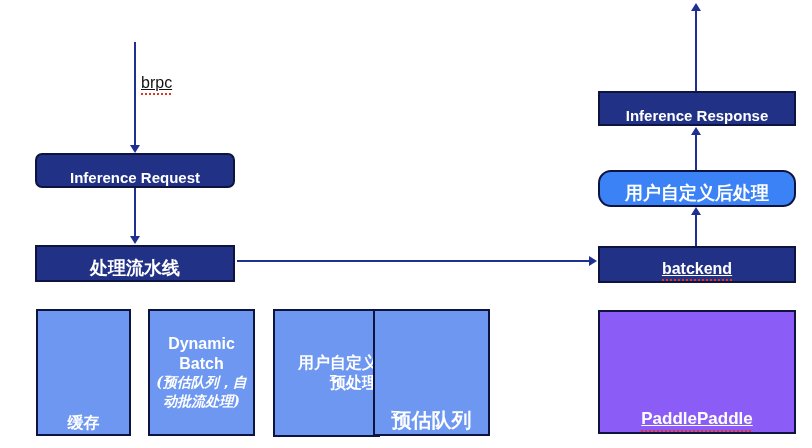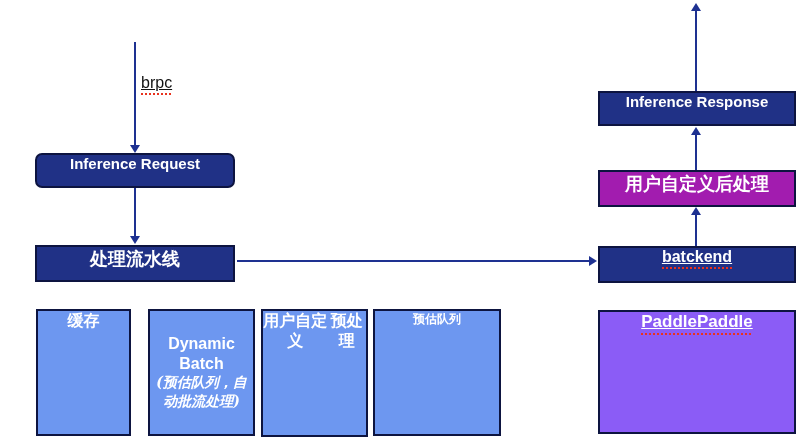--- a/index.html
+++ b/index.html
@@ -4,35 +4,35 @@
 <style>
   html,body{margin:0;padding:0;}
   body{
     width:812px;height:448px;position:relative;background:#ffffff;
     font-family:"Liberation Sans",sans-serif;overflow:hidden;
   }
   .canvas{position:absolute;inset:0;width:812px;height:448px;}
 
   
   .box{
-    position:absolute;display:flex;align-items:flex-start;justify-content:center;
+    position:absolute;display:flex;align-items:flex-end;justify-content:center;
     text-align:center;color:#ffffff;font-weight:bold;box-sizing:border-box;
     border:2px solid #0d1440;
   }
   .navy{background:#203186;}
   .midblue{background:#6d97f0;}
-  .lightblue{background:#a21caf;}
+  .lightblue{background:#3b82f6;border-radius:13px;}
   .paddle{background:#8b5cf6;}
 
   .box-inference-request{left:35px;top:153px;width:200px;height:35px;font-size:15px;border-radius:7px;}
   .box-pipeline{left:35px;top:245px;width:200px;height:37px;font-size:18px;}
   .box-cache{left:36px;top:309px;width:95px;height:127px;font-size:16px;}
   .box-dynamic{left:148px;top:309px;width:107px;height:127px;font-size:16px;flex-direction:column;line-height:1.22;}
-  .box-preprocess{left:261px;top:309px;width:107px;height:128px;font-size:16px;flex-direction:row;line-height:1.25;}
-  .box-queue{left:373px;top:309px;width:128px;height:127px;font-size:12px;}
+  .box-preprocess{left:273px;top:309px;width:107px;height:128px;font-size:16px;flex-direction:column;line-height:1.25;}
+  .box-queue{left:373px;top:309px;width:117px;height:127px;font-size:20px;}
   .box-batckend{left:598px;top:246px;width:198px;height:37px;font-size:16px;}
   .box-postprocess{left:598px;top:170px;width:198px;height:37px;font-size:18px;}
   .box-inference-response{left:598px;top:91px;width:198px;height:35px;font-size:15px;}
   .box-paddle{left:598px;top:310px;width:198px;height:124px;font-size:17px;}
 
   .kai{
     font-family:"DejaVu Serif",serif;font-style:italic;font-weight:bold;
     font-size:14px;line-height:1.35;display:block;
   }
 

